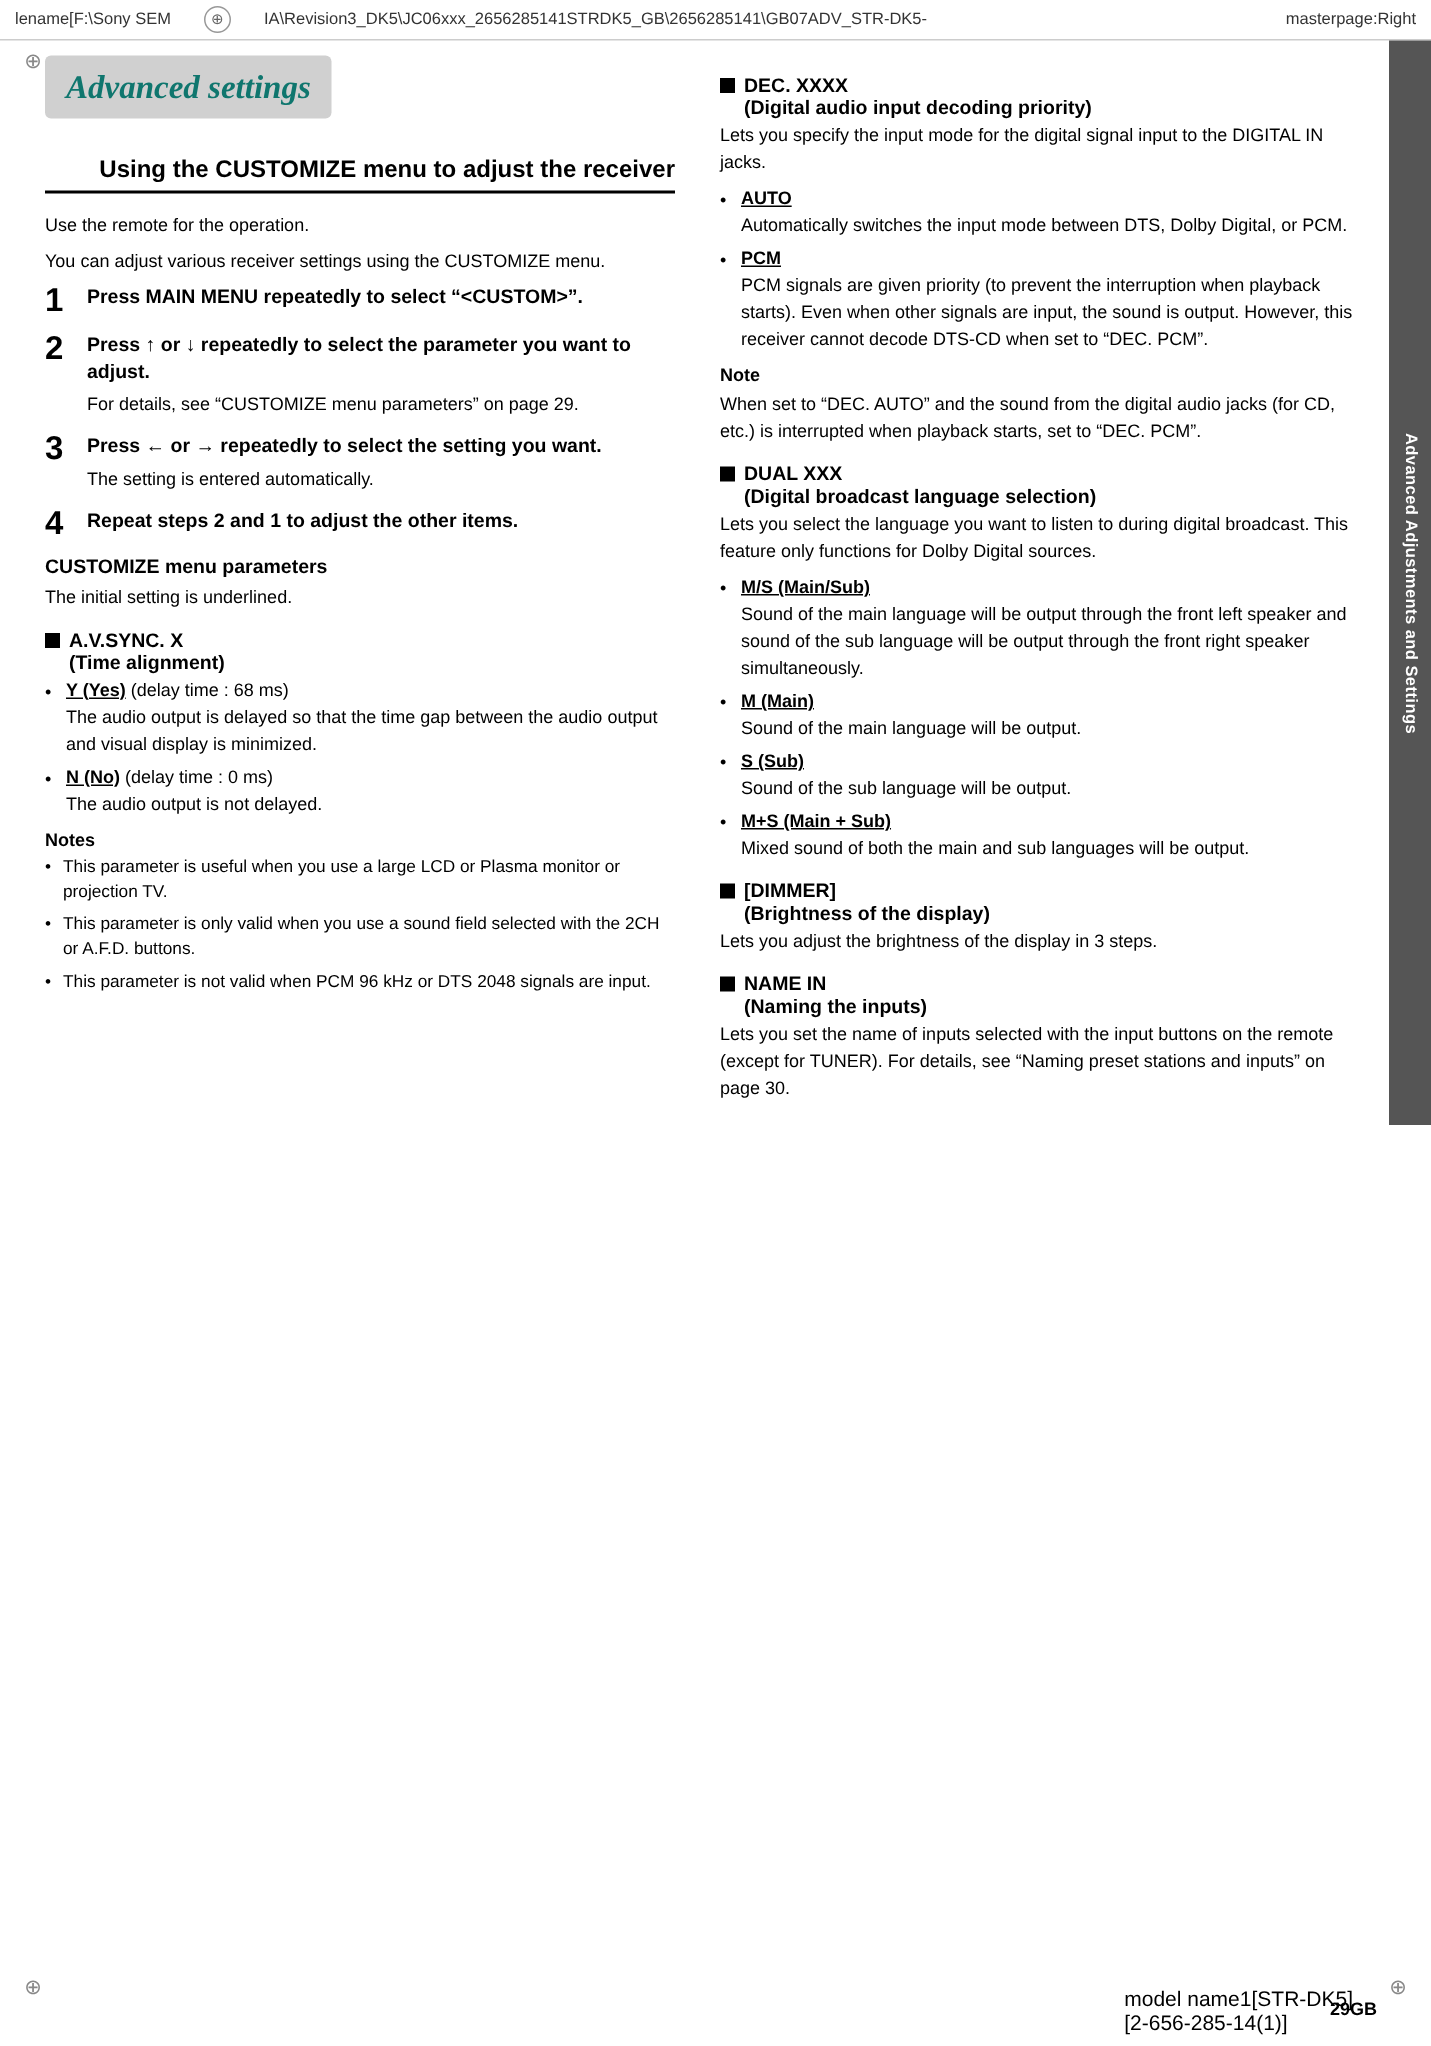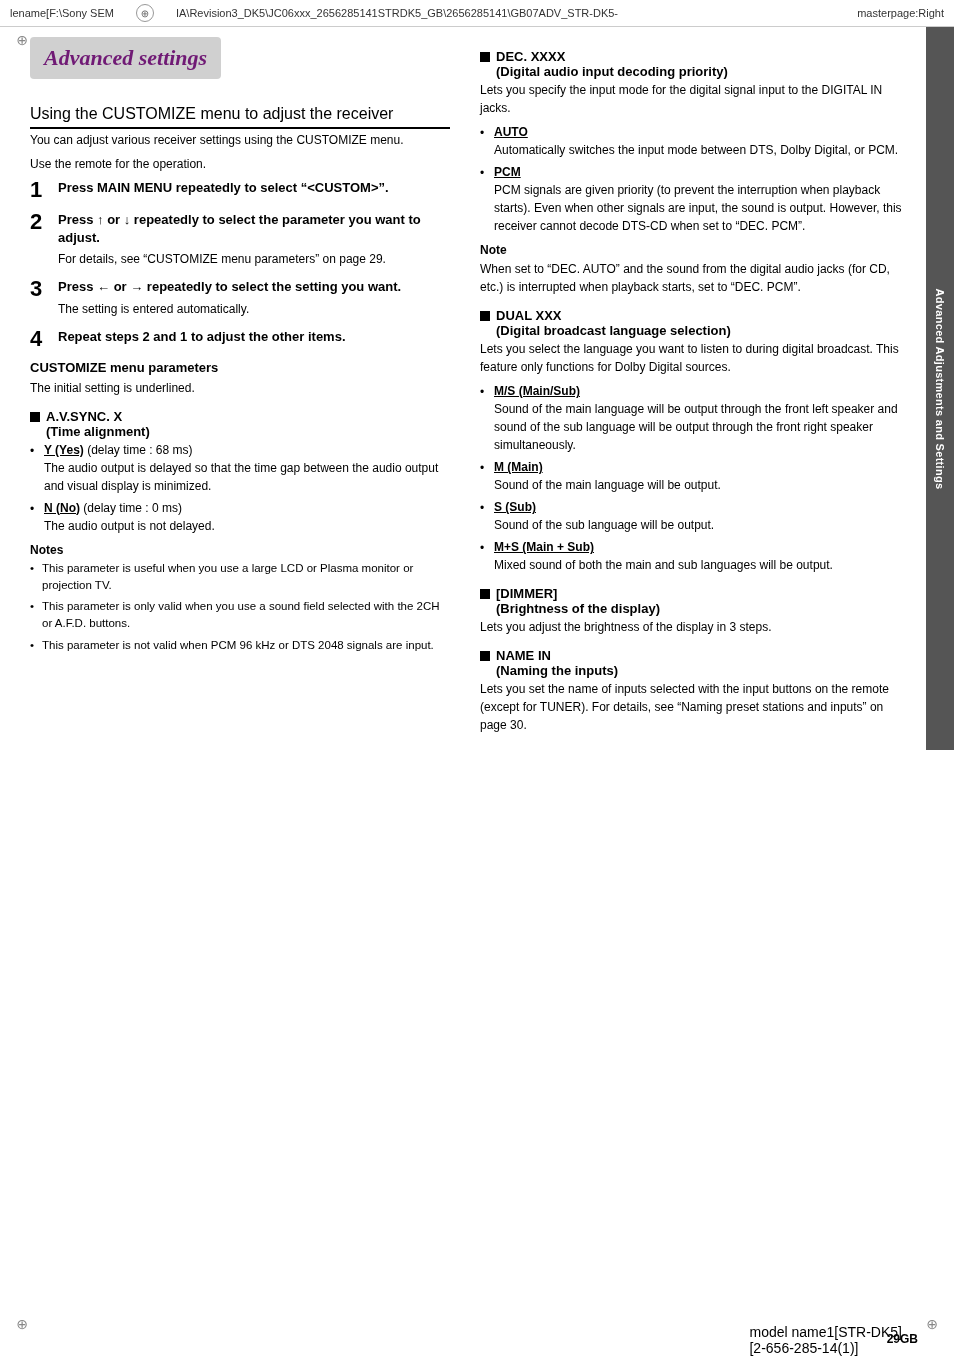--- a/index.html
+++ b/index.html
@@ -51,33 +51,34 @@
       background: #d0d0d0;
       border-radius: 4px;
       padding: 8px 14px;
       margin-bottom: 16px;
       display: inline-block;
     }
     .title-box h1 {
       font-size: 22px;
       font-weight: bold;
       font-style: italic;
-      color: #701a75;
+      color: #0f766e;
       font-family: Georgia, serif;
     }
 
     
     .section-heading {
       font-size: 16px;
-      font-weight: normal;
+      font-weight: bold;
       color: #000;
       border-bottom: 2px solid #000;
       padding-bottom: 4px;
-      margin-bottom: 2px;
+      margin-bottom: 12px;
       margin-top: 10px;
+      text-align: right;
     }
 
     .subsection-heading {
       font-size: 13px;
       font-weight: bold;
       color: #000;
       margin-top: 10px;
       margin-bottom: 4px;
     }
 
@@ -247,22 +248,22 @@
   <div class="left-content">
 
     
     <div class="title-box">
       <h1>Advanced settings</h1>
     </div>
 
     
     <div class="section-heading">Using the CUSTOMIZE menu to adjust the receiver</div>
 
+    <p class="body-text">Use the remote for the operation.</p>
     <p class="body-text">You can adjust various receiver settings using the CUSTOMIZE menu.</p>
-    <p class="body-text">Use the remote for the operation.</p>
 
     
     
     <div class="step-container">
       <div class="step-number">1</div>
       <div class="step-content">
         <div class="step-title">
           Press MAIN MENU repeatedly to select “&lt;CUSTOM&gt;”.
         </div>
       </div>

